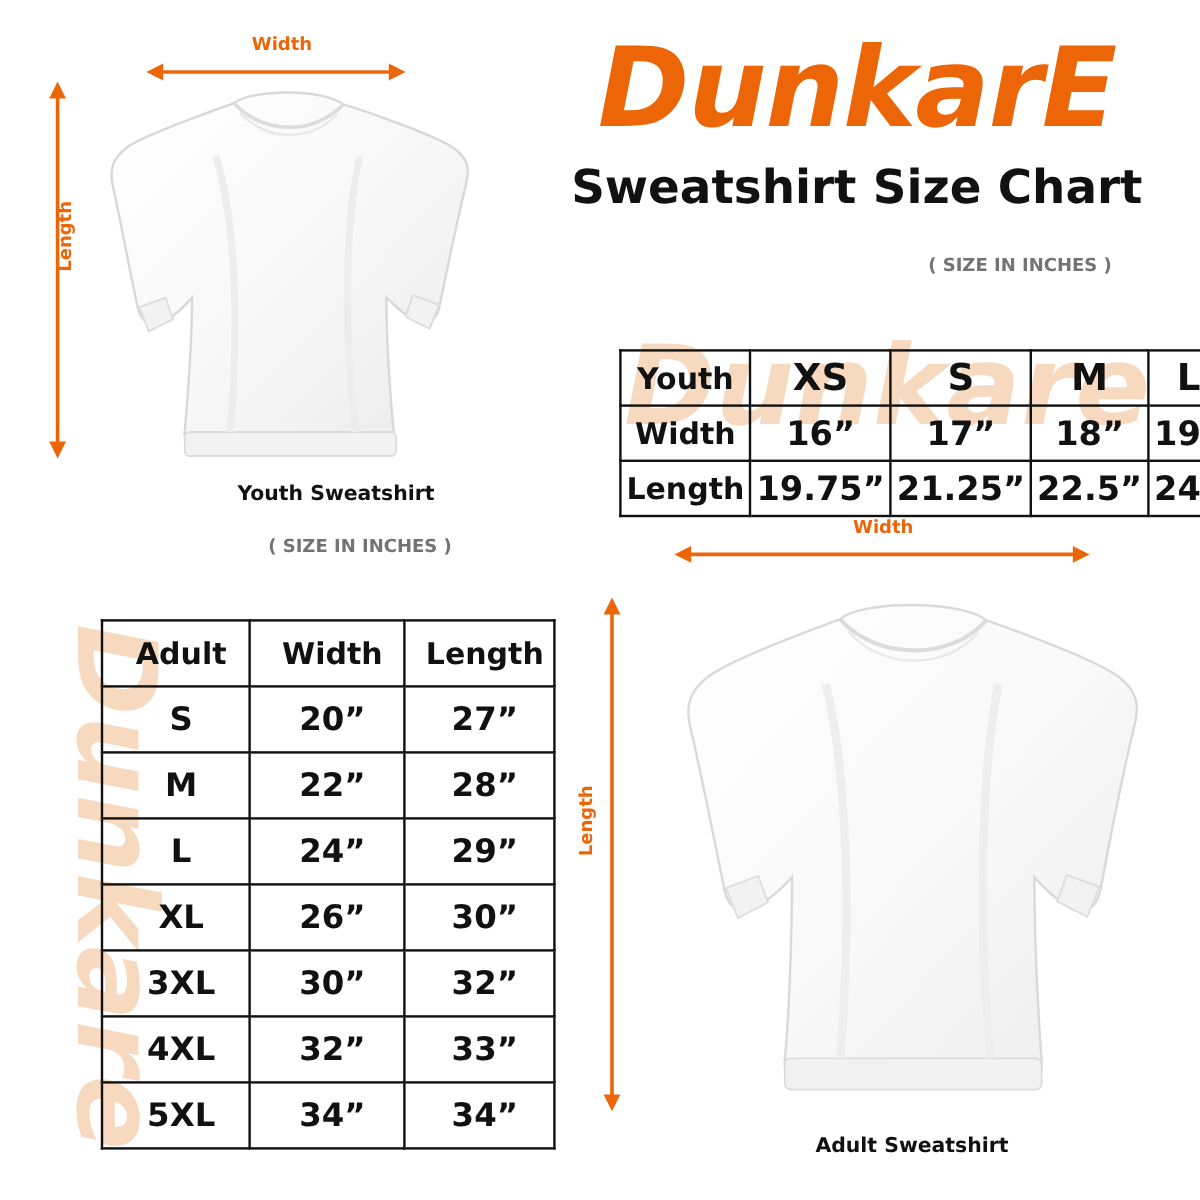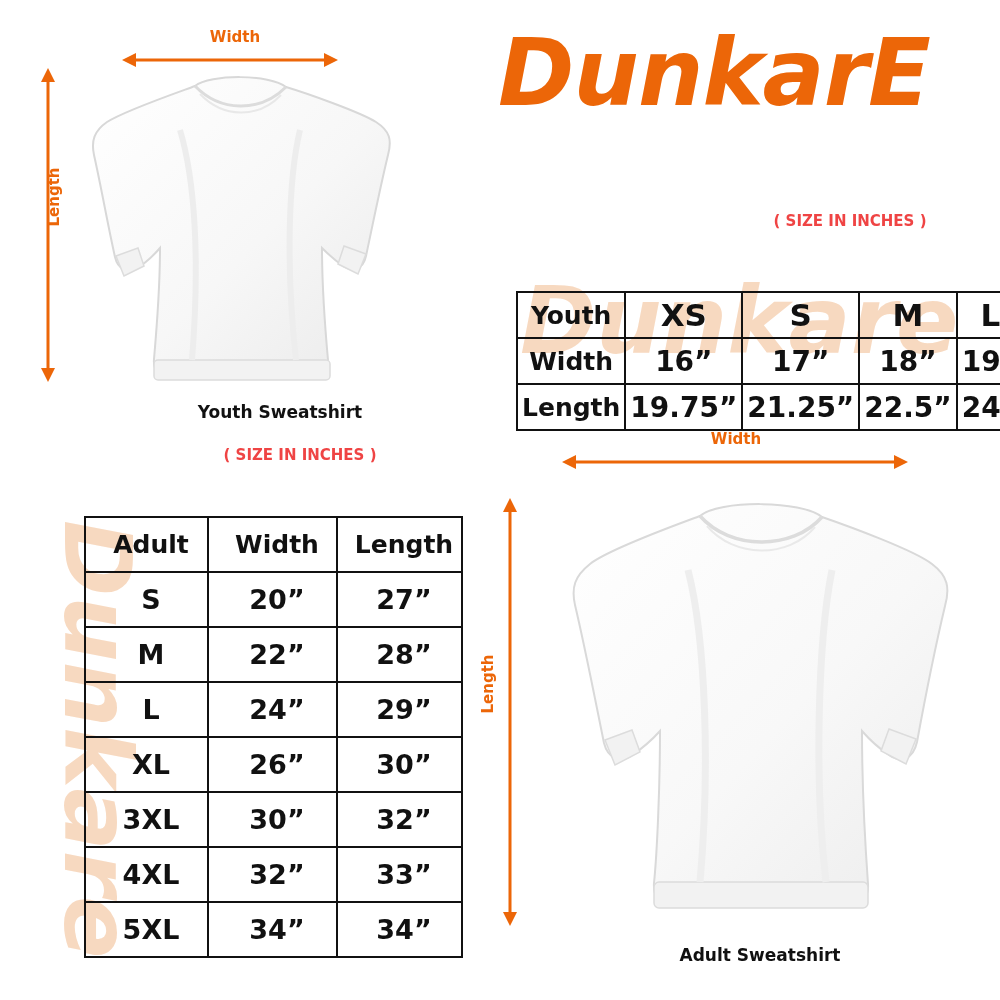--- a/index.html
+++ b/index.html
@@ -42,21 +42,21 @@
     font-family: "DejaVu Sans", sans-serif;
     font-weight: 700;
     font-size: 39px;
     color: #111111;
     line-height: 1.1;
   }
   .size-note {
     font-family: "DejaVu Sans", sans-serif;
     font-weight: 700;
     font-size: 15px;
-    color: #ef4444;
+    color: #737373;
     text-align: center;
   }
   .note-youth {
     position: absolute;
     left: 700px;
     top: 212px;
     width: 300px;
     text-align: center;
   }
   .note-adult {
@@ -183,20 +183,21 @@
 </head>
 <body>
 
 <div class="stage">
 
   <div class="wm wm-1">Dunkare</div>
   <div class="wm wm-2">Dunkare</div>
 
   <div class="brand">
     <div class="brand-word">DunkarE</div>
+    <div class="brand-sub">Sweatshirt Size Chart</div>
   </div>
 
   <div class="size-note note-youth">( SIZE IN INCHES )</div>
 
   <table id="youth-table">
     <tbody>
       <tr>
         <td class="hdr-col">Youth</td>
         <td class="val">XS</td>
         <td class="val">S</td>

